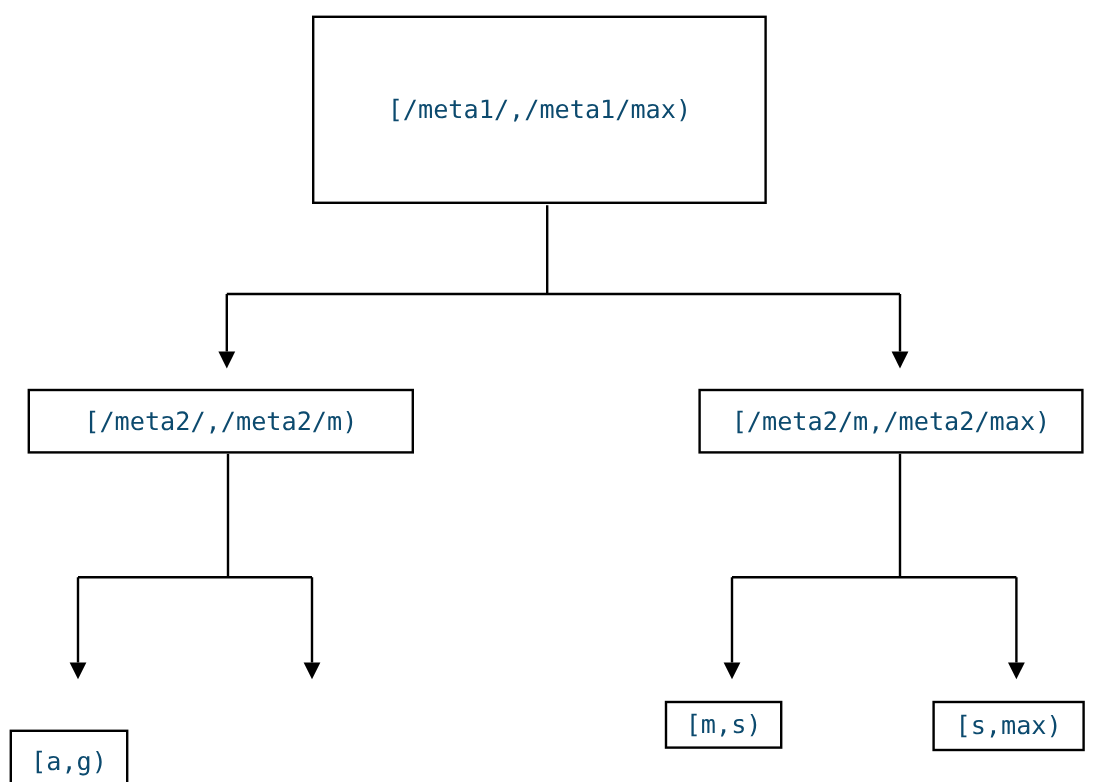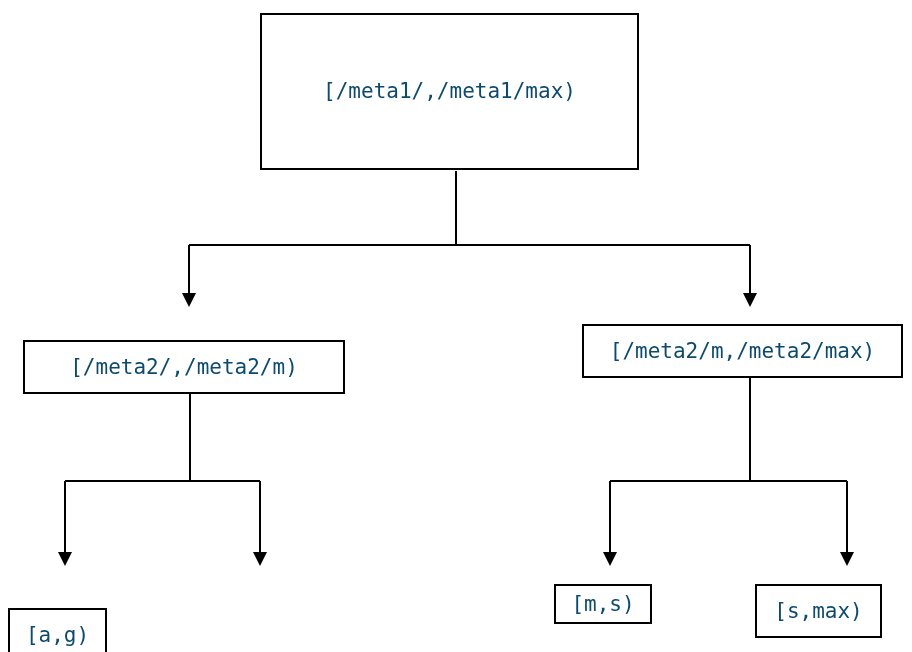--- a/index.html
+++ b/index.html
@@ -31,26 +31,26 @@
     color: #0c4a6e;
     display: flex;
     align-items: center;
     justify-content: center;
     font-weight: normal;
     font-size: 21px;
     line-height: 1;
     white-space: nowrap;
   }
   .node-root      { left: 260px; top: 13px;  width: 379px; height: 157px; }
-  .node-meta2-low { left: 23px;  top: 340px; width: 322px; height: 54px; }
+  .node-meta2-low { left: 23px;  top: 324px; width: 322px; height: 54px; }
   .node-meta2-high{ left: 582px; top: 324px; width: 321px; height: 54px; }
   .node-leaf-ag   { left: 8px;   top: 608px; width: 99px;  height: 54px; }
   .node-leaf-gm   { left: 205px; top: 584px; width: 98px;  height: 54px; }
   .node-leaf-ms   { left: 554px; top: 584px; width: 98px;  height: 40px; }
-  .node-leaf-smax { left: 755px; top: 584px; width: 127px; height: 54px; }
+  .node-leaf-smax { left: 777px; top: 584px; width: 127px; height: 42px; }
   .edge-line {
     fill: none;
     stroke: #000000;
     stroke-width: 2;
   }
   .arrowhead {
     fill: #000000;
     stroke: none;
   }
 </style>

